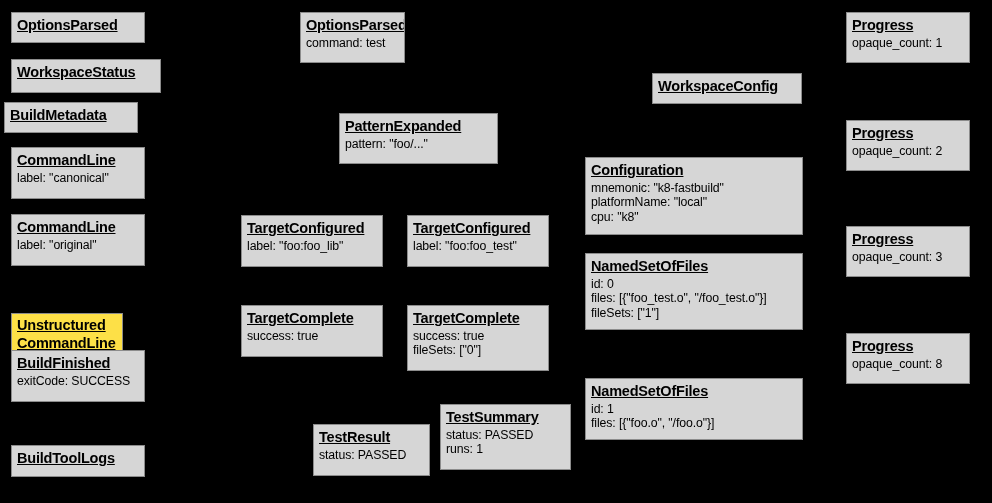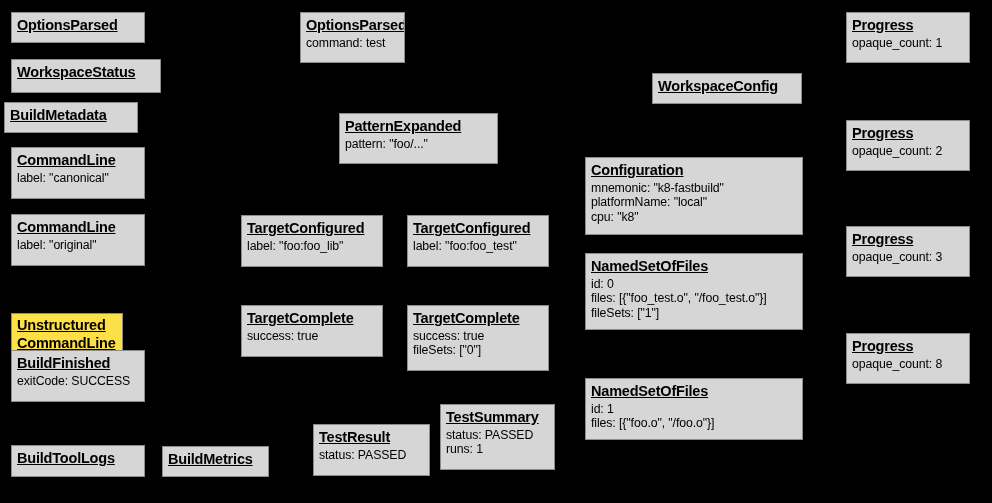--- a/index.html
+++ b/index.html
@@ -84,23 +84,20 @@
     </div>
     <div class="node" style="left: 11px; top: 350px; width: 134px; height: 52px; background: rgb(214, 214, 214); border-color: rgb(140, 140, 140); color: rgb(0, 0, 0);">
       <div><span class="node-title">BuildFinished</span></div>
       <div class="node-fields">
         <div class="node-field">exitCode: SUCCESS</div>
       </div>
     </div>
     <div class="node title-only" style="left: 11px; top: 445px; width: 134px; height: 32px; background: rgb(214, 214, 214); border-color: rgb(140, 140, 140); color: rgb(0, 0, 0);">
       <div><span class="node-title">BuildToolLogs</span></div>
     </div>
-    <div class="node title-only" style="left: 162px; top: 446px; width: 107px; height: 31px; background: rgb(214, 214, 214); border-color: rgb(140, 140, 140); color: rgb(0, 0, 0);">
-      <div><span class="node-title">BuildMetrics</span></div>
-    </div>
     <div class="node" style="left: 300px; top: 12px; width: 105px; height: 51px; background: rgb(214, 214, 214); border-color: rgb(140, 140, 140); color: rgb(0, 0, 0);">
       <div><span class="node-title">OptionsParsed</span></div>
       <div class="node-fields">
         <div class="node-field">command: test</div>
       </div>
     </div>
     <div class="node" style="left: 299px; top: 113px; width: 159px; height: 51px; background: rgb(214, 214, 214); border-color: rgb(140, 140, 140); color: rgb(0, 0, 0); margin-left: 40px;">
       <div><span class="node-title">PatternExpanded</span></div>
       <div class="node-fields">
         <div class="node-field">pattern: "foo/..."</div>
@@ -130,21 +127,21 @@
         <div class="node-field">success: true</div>
         <div class="node-field">fileSets: ["0"]</div>
       </div>
     </div>
     <div class="node" style="left: 313px; top: 424px; width: 117px; height: 52px; background: rgb(214, 214, 214); border-color: rgb(140, 140, 140); color: rgb(0, 0, 0);">
       <div><span class="node-title">TestResult</span></div>
       <div class="node-fields">
         <div class="node-field">status: PASSED</div>
       </div>
     </div>
-    <div class="node" style="left: 440px; top: 404px; width: 115px; height: 66px; background: rgb(214, 214, 214); border-color: rgb(140, 140, 140); color: rgb(0, 0, 0);">
+    <div class="node" style="left: 440px; top: 404px; width: 131px; height: 66px; background: rgb(214, 214, 214); border-color: rgb(140, 140, 140); color: rgb(0, 0, 0);">
       <div><span class="node-title">TestSummary</span></div>
       <div class="node-fields">
         <div class="node-field">status: PASSED</div>
         <div class="node-field">runs: 1</div>
       </div>
     </div>
     <div class="node title-only" style="left: 652px; top: 73px; width: 150px; height: 31px; background: rgb(214, 214, 214); border-color: rgb(140, 140, 140); color: rgb(0, 0, 0);">
       <div><span class="node-title">WorkspaceConfig</span></div>
     </div>
     <div class="node" style="left: 585px; top: 157px; width: 218px; height: 78px; background: rgb(214, 214, 214); border-color: rgb(140, 140, 140); color: rgb(0, 0, 0);">

